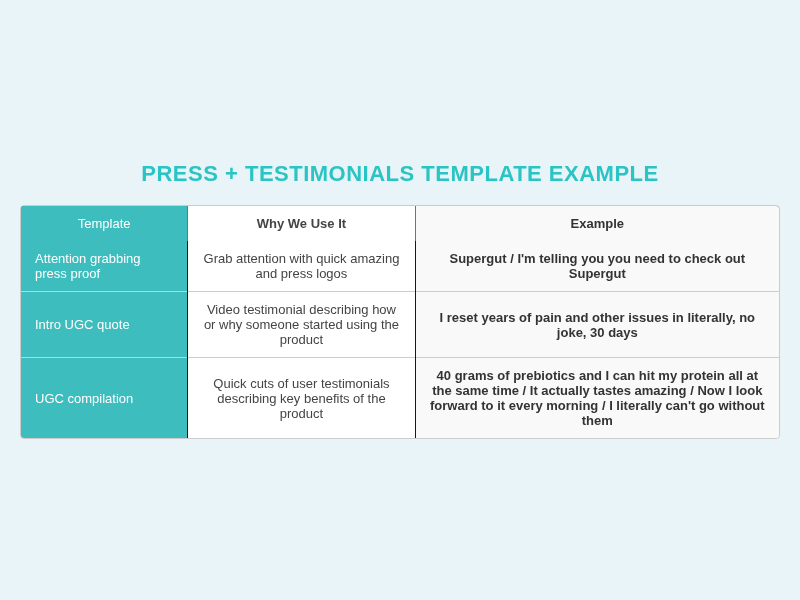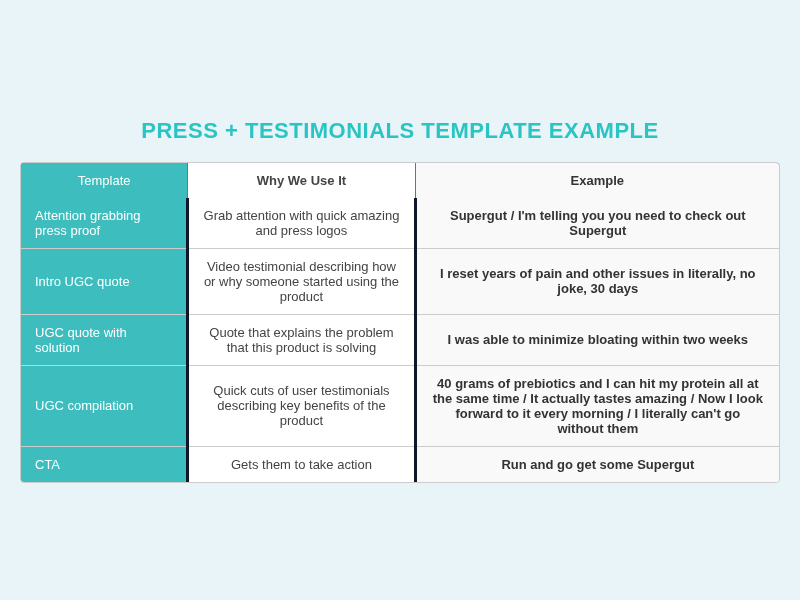--- a/index.html
+++ b/index.html
@@ -52,21 +52,21 @@
     tbody tr {
       border-bottom: 1px solid #ccc;
     }
     tbody tr:last-child {
       border-bottom: none;
     }
     tbody td {
       padding: 10px 14px;
       font-size: 13px;
       vertical-align: middle;
-      border-right: 3px solid #0f172a;
+      border-right: 1px solid #0f172a;
     }
     tbody td:last-child {
       border-right: none;
     }
     .col-template {
       width: 22%;
       background-color: #3dbdbd;
       color: #fff;
       font-size: 13px;
       font-weight: normal;
@@ -107,29 +107,19 @@
           <td class="col-template">Attention grabbing press proof</td>
           <td class="col-why">Grab attention with quick amazing and press logos</td>
           <td class="col-example">Supergut / I'm telling you you need to check out Supergut</td>
         </tr>
         <tr>
           <td class="col-template">Intro UGC quote</td>
           <td class="col-why">Video testimonial describing how or why someone started using the product</td>
           <td class="col-example">I reset years of pain and other issues in literally, no joke, 30 days</td>
         </tr>
         <tr>
-          <td class="col-template">UGC quote with solution</td>
-          <td class="col-why">Quote that explains the problem that this product is solving</td>
-          <td class="col-example">I was able to minimize bloating within two weeks</td>
-        </tr>
-        <tr>
           <td class="col-template">UGC compilation</td>
           <td class="col-why">Quick cuts of user testimonials describing key benefits of the product</td>
           <td class="col-example">40 grams of prebiotics and I can hit my protein all at the same time / It actually tastes amazing / Now I look forward to it every morning / I literally can't go without them</td>
-        </tr>
-        <tr>
-          <td class="col-template">CTA</td>
-          <td class="col-why">Gets them to take action</td>
-          <td class="col-example">Run and go get some Supergut</td>
         </tr>
       </tbody>
   </table>
 </div>
 
 </body></html>

